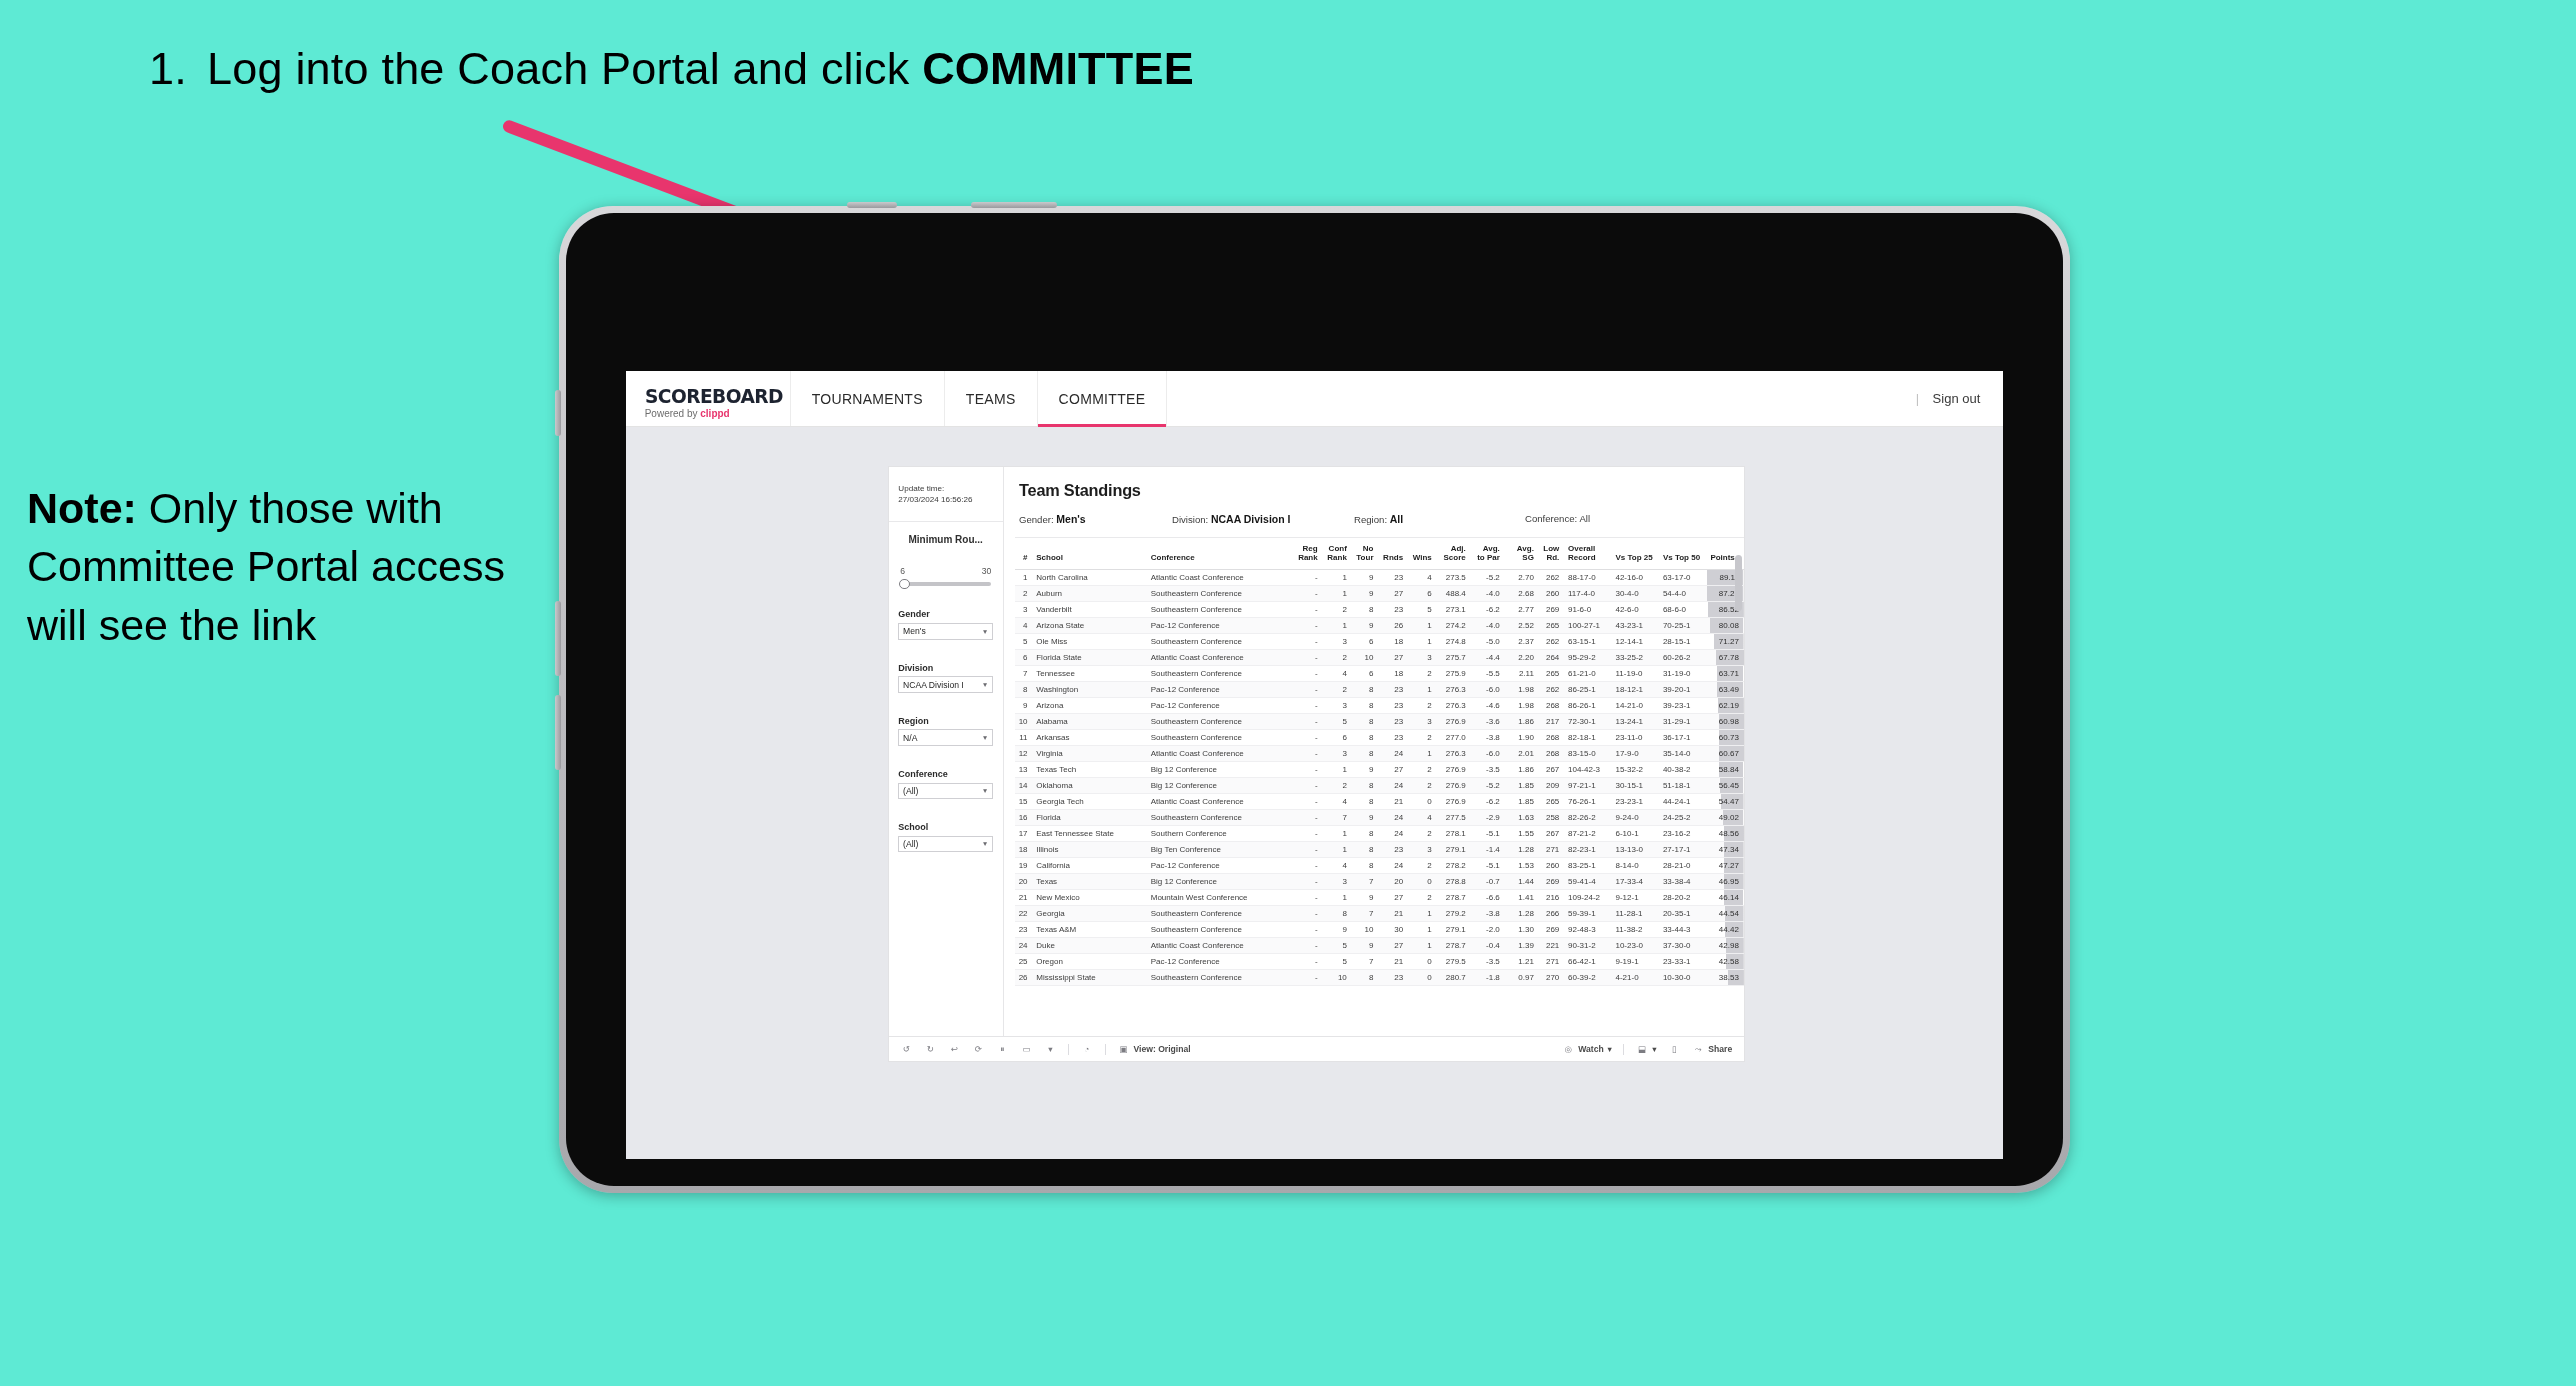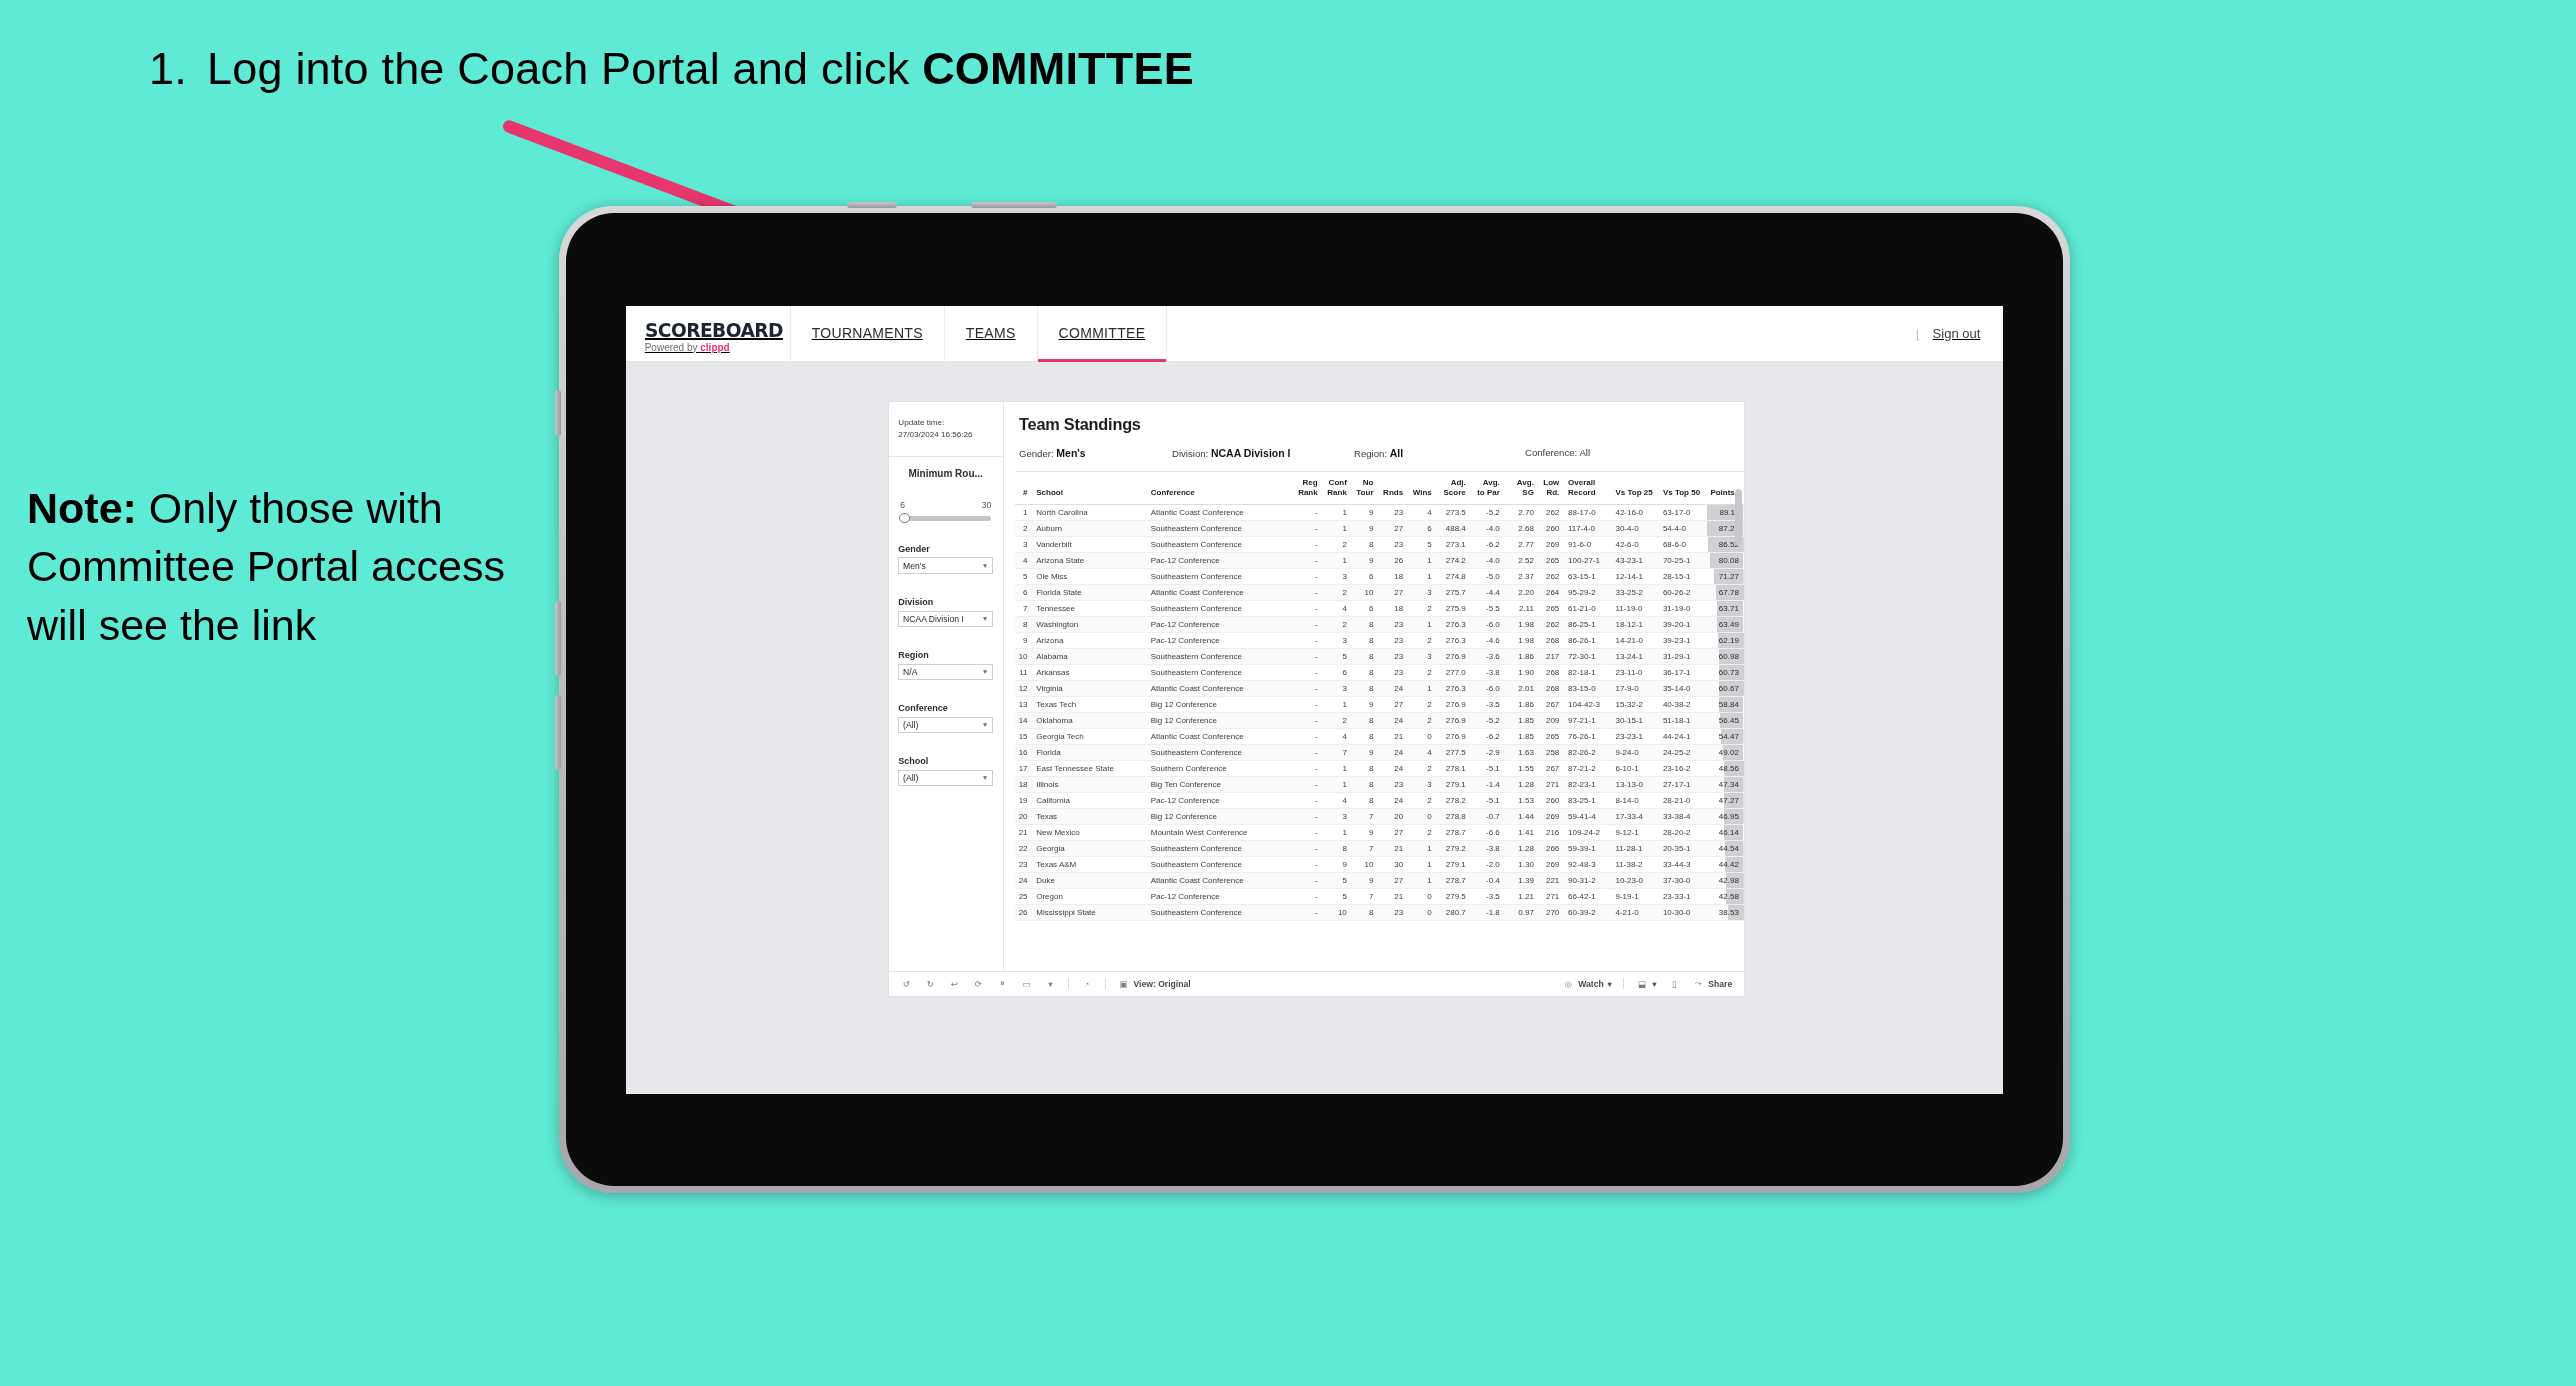--- a/index.html
+++ b/index.html
@@ -34,21 +34,21 @@
     position: absolute; left: 559px; top: 206px;
     width: 1511px; height: 987px;
     border-radius: 54px;
     background: linear-gradient(180deg,#d8d8da 0%,#bfbfc2 45%,#a8a8ac 100%);
     padding: 6.7px;
     box-shadow: 0 2.9px 13.4px rgba(0,0,0,.28);
   }
   .tablet-inner {
     width: 100%; height: 100%; border-radius: 48px;
     background: #0b0b0b; padding: 27px 60px;
-    display:flex; align-items:center; justify-content:center;text-decoration:underline;
+    display:flex; align-items:flex-end; justify-content:center;
   }
   .btn-nub {
     position:absolute; left:-3.8px; width: 5.8px; border-radius: 2.9px;
     background: linear-gradient(90deg,#c9c9cc,#9a9a9e);
   }
   .nub1 { top: 184px; height: 46px; }
   .nub2 { top: 395px; height: 75px; }
   .nub3 { top: 489px; height: 75px; }
   .nub-top {
     position:absolute; top:-3.8px; height:5.8px; border-radius:2.9px;

